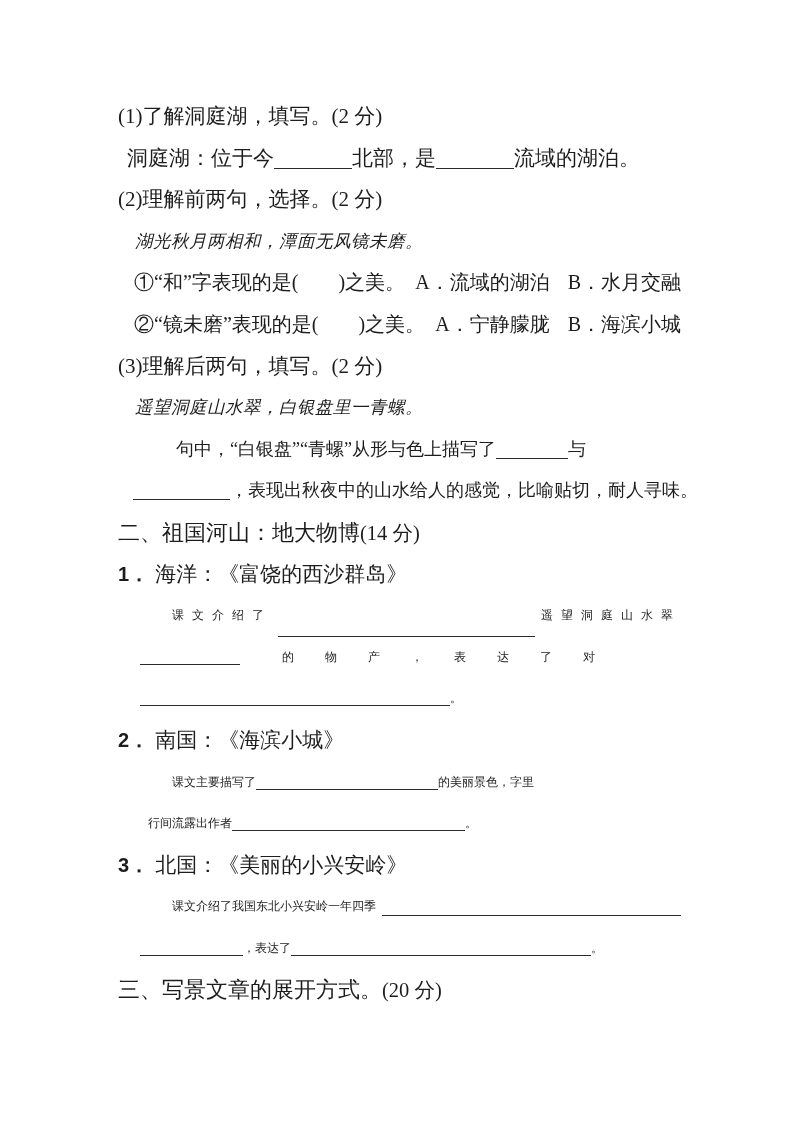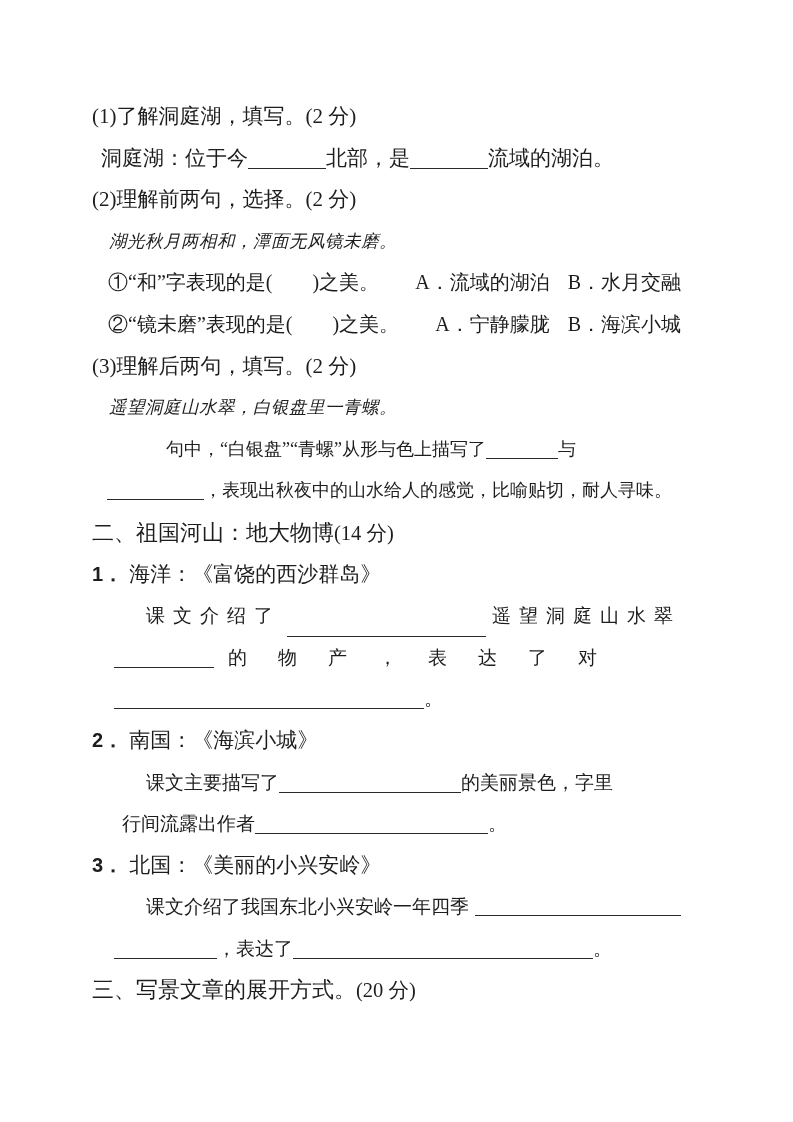--- a/index.html
+++ b/index.html
@@ -2,21 +2,21 @@
 <html><head>
 <meta charset="utf-8">
 <style>
   html,body { margin:0; padding:0; background:#e8e8e8; }
   #sheet {
     position:relative;
     width:793px; height:1122px;
     margin:0 auto;
     background:#ffffff;
     box-sizing:border-box;
-    padding:96px 112px 0 92px;
+    padding:96px 112px 0 118px;
     font-family:"Liberation Serif","DejaVu Serif",serif;
     font-size:21px;
     color:#1d1d1d;
     overflow:hidden;
   }
   .line { height:41.6px; line-height:41.6px; white-space:nowrap; }
   .flexline { display:flex; white-space:nowrap; }
   .blank {
     display:inline-block; height:5px;
     border-bottom:1.6px solid #2b2b2b;
@@ -24,34 +24,34 @@
   }
   .fblank {
     flex:1 1 auto; align-self:flex-end;
     height:0; margin-bottom:12px;
     border-bottom:1.6px solid #2b2b2b;
   }
   .poem { font-style:italic; font-size:17.5px; letter-spacing:0.5px; }
   .hd   { font-family:"Liberation Sans","DejaVu Sans",sans-serif; font-weight:400; font-size:22px; }
   .hd-score { font-family:"Liberation Serif","DejaVu Serif",serif; font-weight:400; font-size:20.5px; }
   .num  { font-family:"Liberation Sans","DejaVu Sans",sans-serif; font-weight:600; font-size:20px; margin-right:6px; }
-  .fs19 { font-size:19px; }
+  .fs19 { font-size:12px; }
   .fs18 { font-size:18px; }
   .ls8  { letter-spacing:8px; }
   .ls31 { letter-spacing:31px; }
   .optline { display:flex; font-size:20px; }
   .opt-a { margin-left:auto; }
   .opt-b { margin-left:18px; }
   .in15 { margin-left:15px; }
   .in16 { margin-left:16px; }
   .in17 { margin-left:17px; }
   .in20 { margin-left:9px; }
   .in22 { margin-left:22px; }
   .in25 { margin-left:30px; }
-  .in47 { margin-left:74px; }
+  .in47 { margin-left:58px; }
   .in54 { margin-left:54px; }
   .mr6 { margin:0 6px; }
 </style>
 </head>
 <body>
 
 <div id="sheet">
 
   <div class="line">
     <span>(1)了解洞庭湖，填写。(2 分)</span>
@@ -96,21 +96,21 @@
 
   <div class="line">
     <span class="num">1．</span><span>海洋：《富饶的西沙群岛》</span>
   </div>
   <div class="flexline line fs19 in54">
     <span class="ls8">课文介绍了</span>
     <span class="fblank mr6"></span>
     <span class="ls8">遥望洞庭山水翠</span>
   </div>
   <div class="line fs19 in22">
-    <span class="blank" style="width:100px"></span><span class="ls31" style="margin-left:14px">的物产，表达了对</span>
+    <span class="blank" style="width:100px"></span><span class="ls31" style="margin-left:42px">的物产，表达了对</span>
   </div>
   <div class="line fs19 in22">
     <span class="blank" style="width:310px"></span><span>。</span>
   </div>
 
   <div class="line">
     <span class="num">2．</span><span>南国：《海滨小城》</span>
   </div>
   <div class="line fs19 in54">
     <span>课文主要描写了</span><span class="blank" style="width:182px"></span><span>的美丽景色，字里</span>

